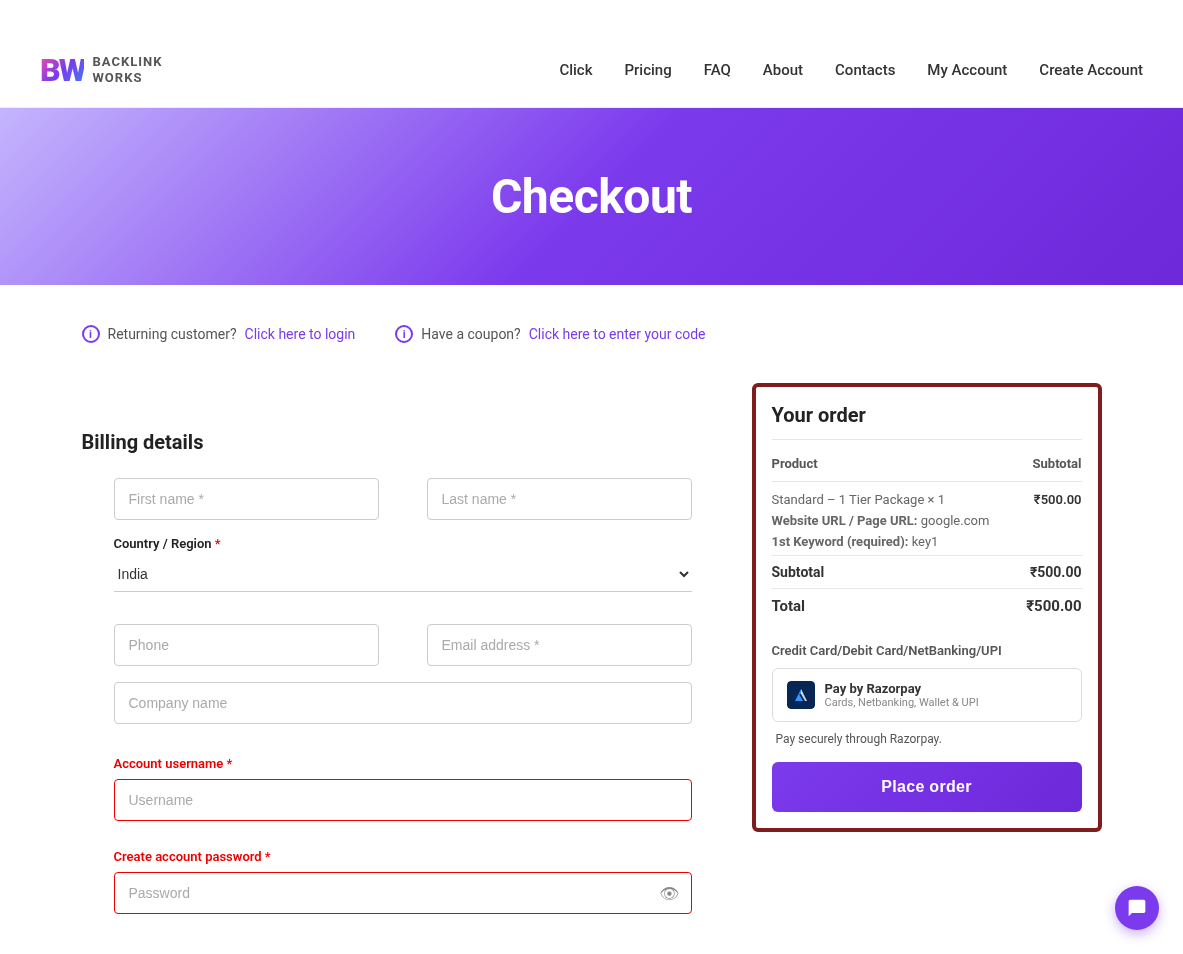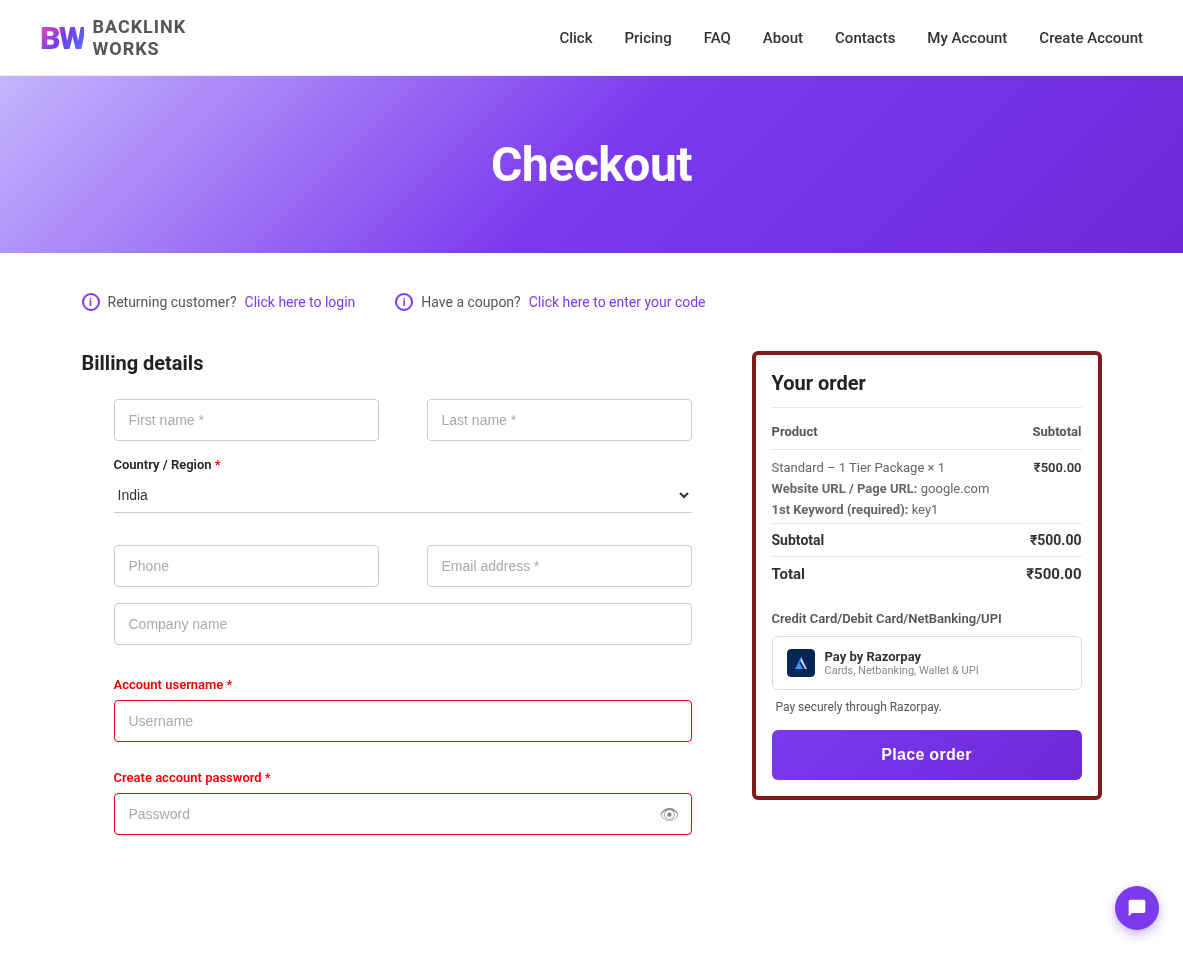--- a/index.html
+++ b/index.html
@@ -7,37 +7,38 @@
 
     
     .navbar {
       display: flex;
       align-items: center;
       justify-content: space-between;
       padding: 0 40px;
       height: 76px;
       border-bottom: 1px solid #eee;
       background: #fff;
+      margin-top: 32px;
     }
     .logo-area {
       display: flex;
       align-items: center;
       gap: 8px;
     }
     .logo-icon {
       font-size: 32px;
       font-weight: 900;
       background: linear-gradient(135deg, #ff4fa3, #7c3aed, #3b82f6);
       -webkit-background-clip: text;
       -webkit-text-fill-color: transparent;
       background-clip: text;
       letter-spacing: -2px;
     }
     .logo-text {
-      font-size: 18px;
+      font-size: 13px;
       font-weight: 700;
       color: #555;
       letter-spacing: 1px;
       line-height: 1.2;
     }
     .logo-text span { display: block; }
     .nav-links {
       display: flex;
       align-items: center;
       gap: 32px;
@@ -110,20 +111,21 @@
     }
     .left-col { flex: 1; }
     .right-col { width: 350px; flex-shrink: 0; }
 
     
     .section-title {
       font-size: 20px;
       font-weight: 700;
       color: #222;
       margin-bottom: 24px;
+      margin-top: 47px;
     }
 
     .form-row {
       display: flex;
       gap: 16px;
       margin-bottom: 16px;
     }
     .form-group {
       display: flex;
       flex-direction: column;

